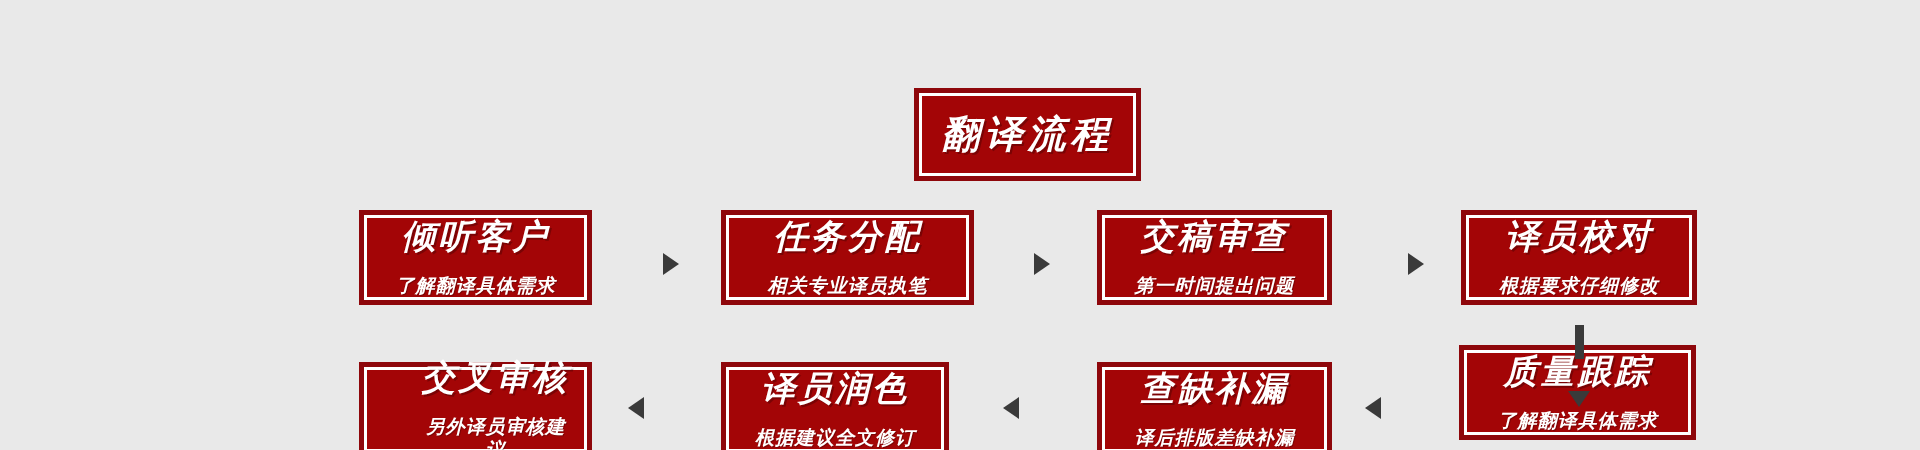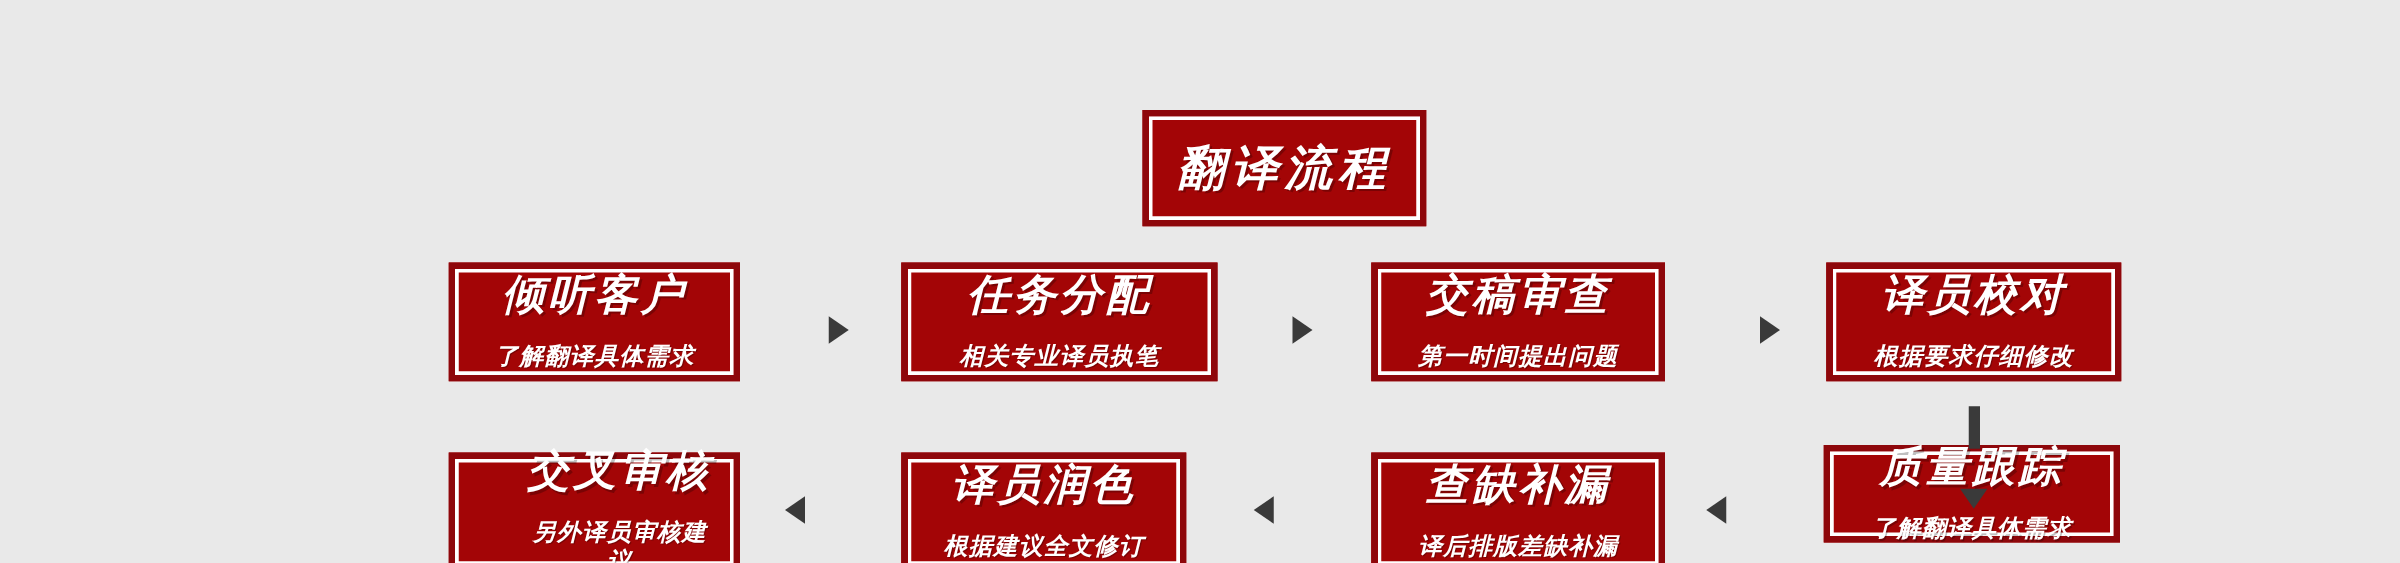--- a/index.html
+++ b/index.html
@@ -111,21 +111,21 @@
   <div class="box" style="left:1397px;top:146px;width:236px;height:95px;">
     <div class="step-title">译员校对</div>
     <div class="step-subtitle">根据要求仔细修改</div>
   </div>
 
   <div class="box" style="left:1033px;top:146px;width:235px;height:95px;">
     <div class="step-title">交稿审查</div>
     <div class="step-subtitle">第一时间提出问题</div>
   </div>
 
-  <div class="box" style="left:1395px;top:292px;width:237px;height:78px;">
+  <div class="box" style="left:1395px;top:281px;width:237px;height:95px;">
     <div class="step-title">质量跟踪</div>
     <div class="step-subtitle">了解翻译具体需求</div>
   </div>
 
   <div class="box" style="left:657px;top:298px;width:228px;height:95px;">
     <div class="step-title">译员润色</div>
     <div class="step-subtitle">根据建议全文修订</div>
   </div>
 
   <div class="box" style="left:1033px;top:298px;width:235px;height:95px;">

